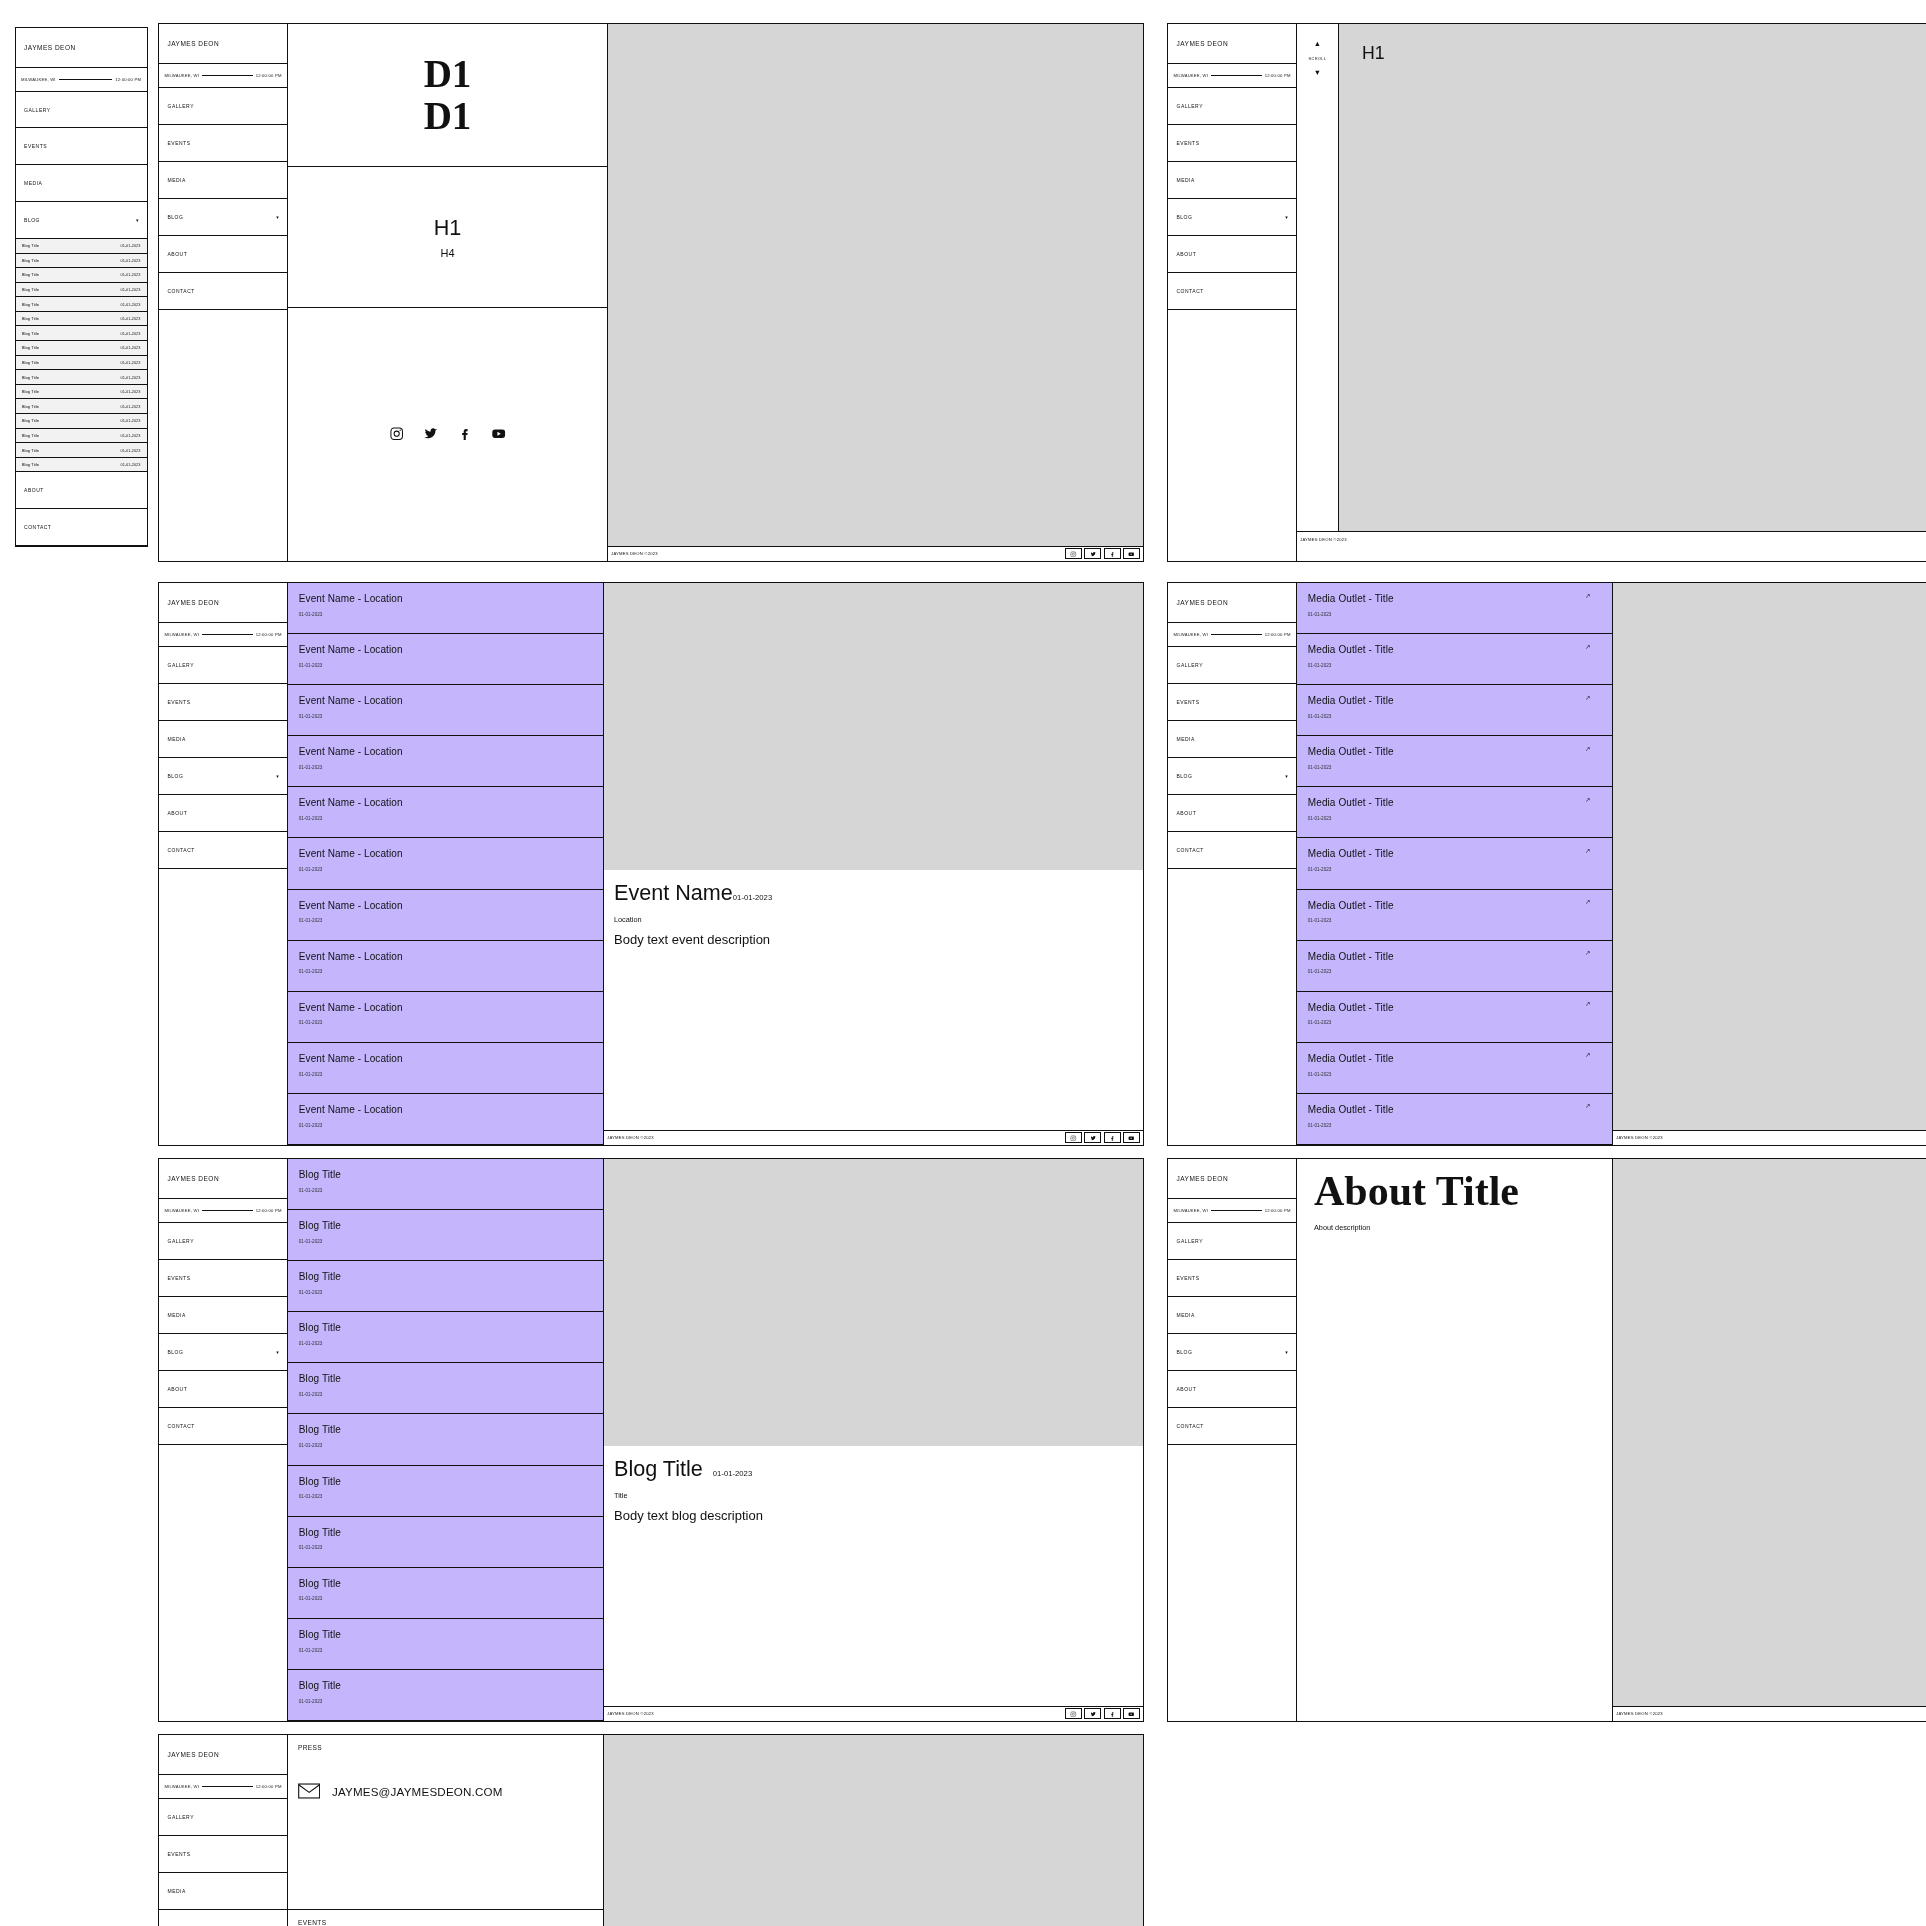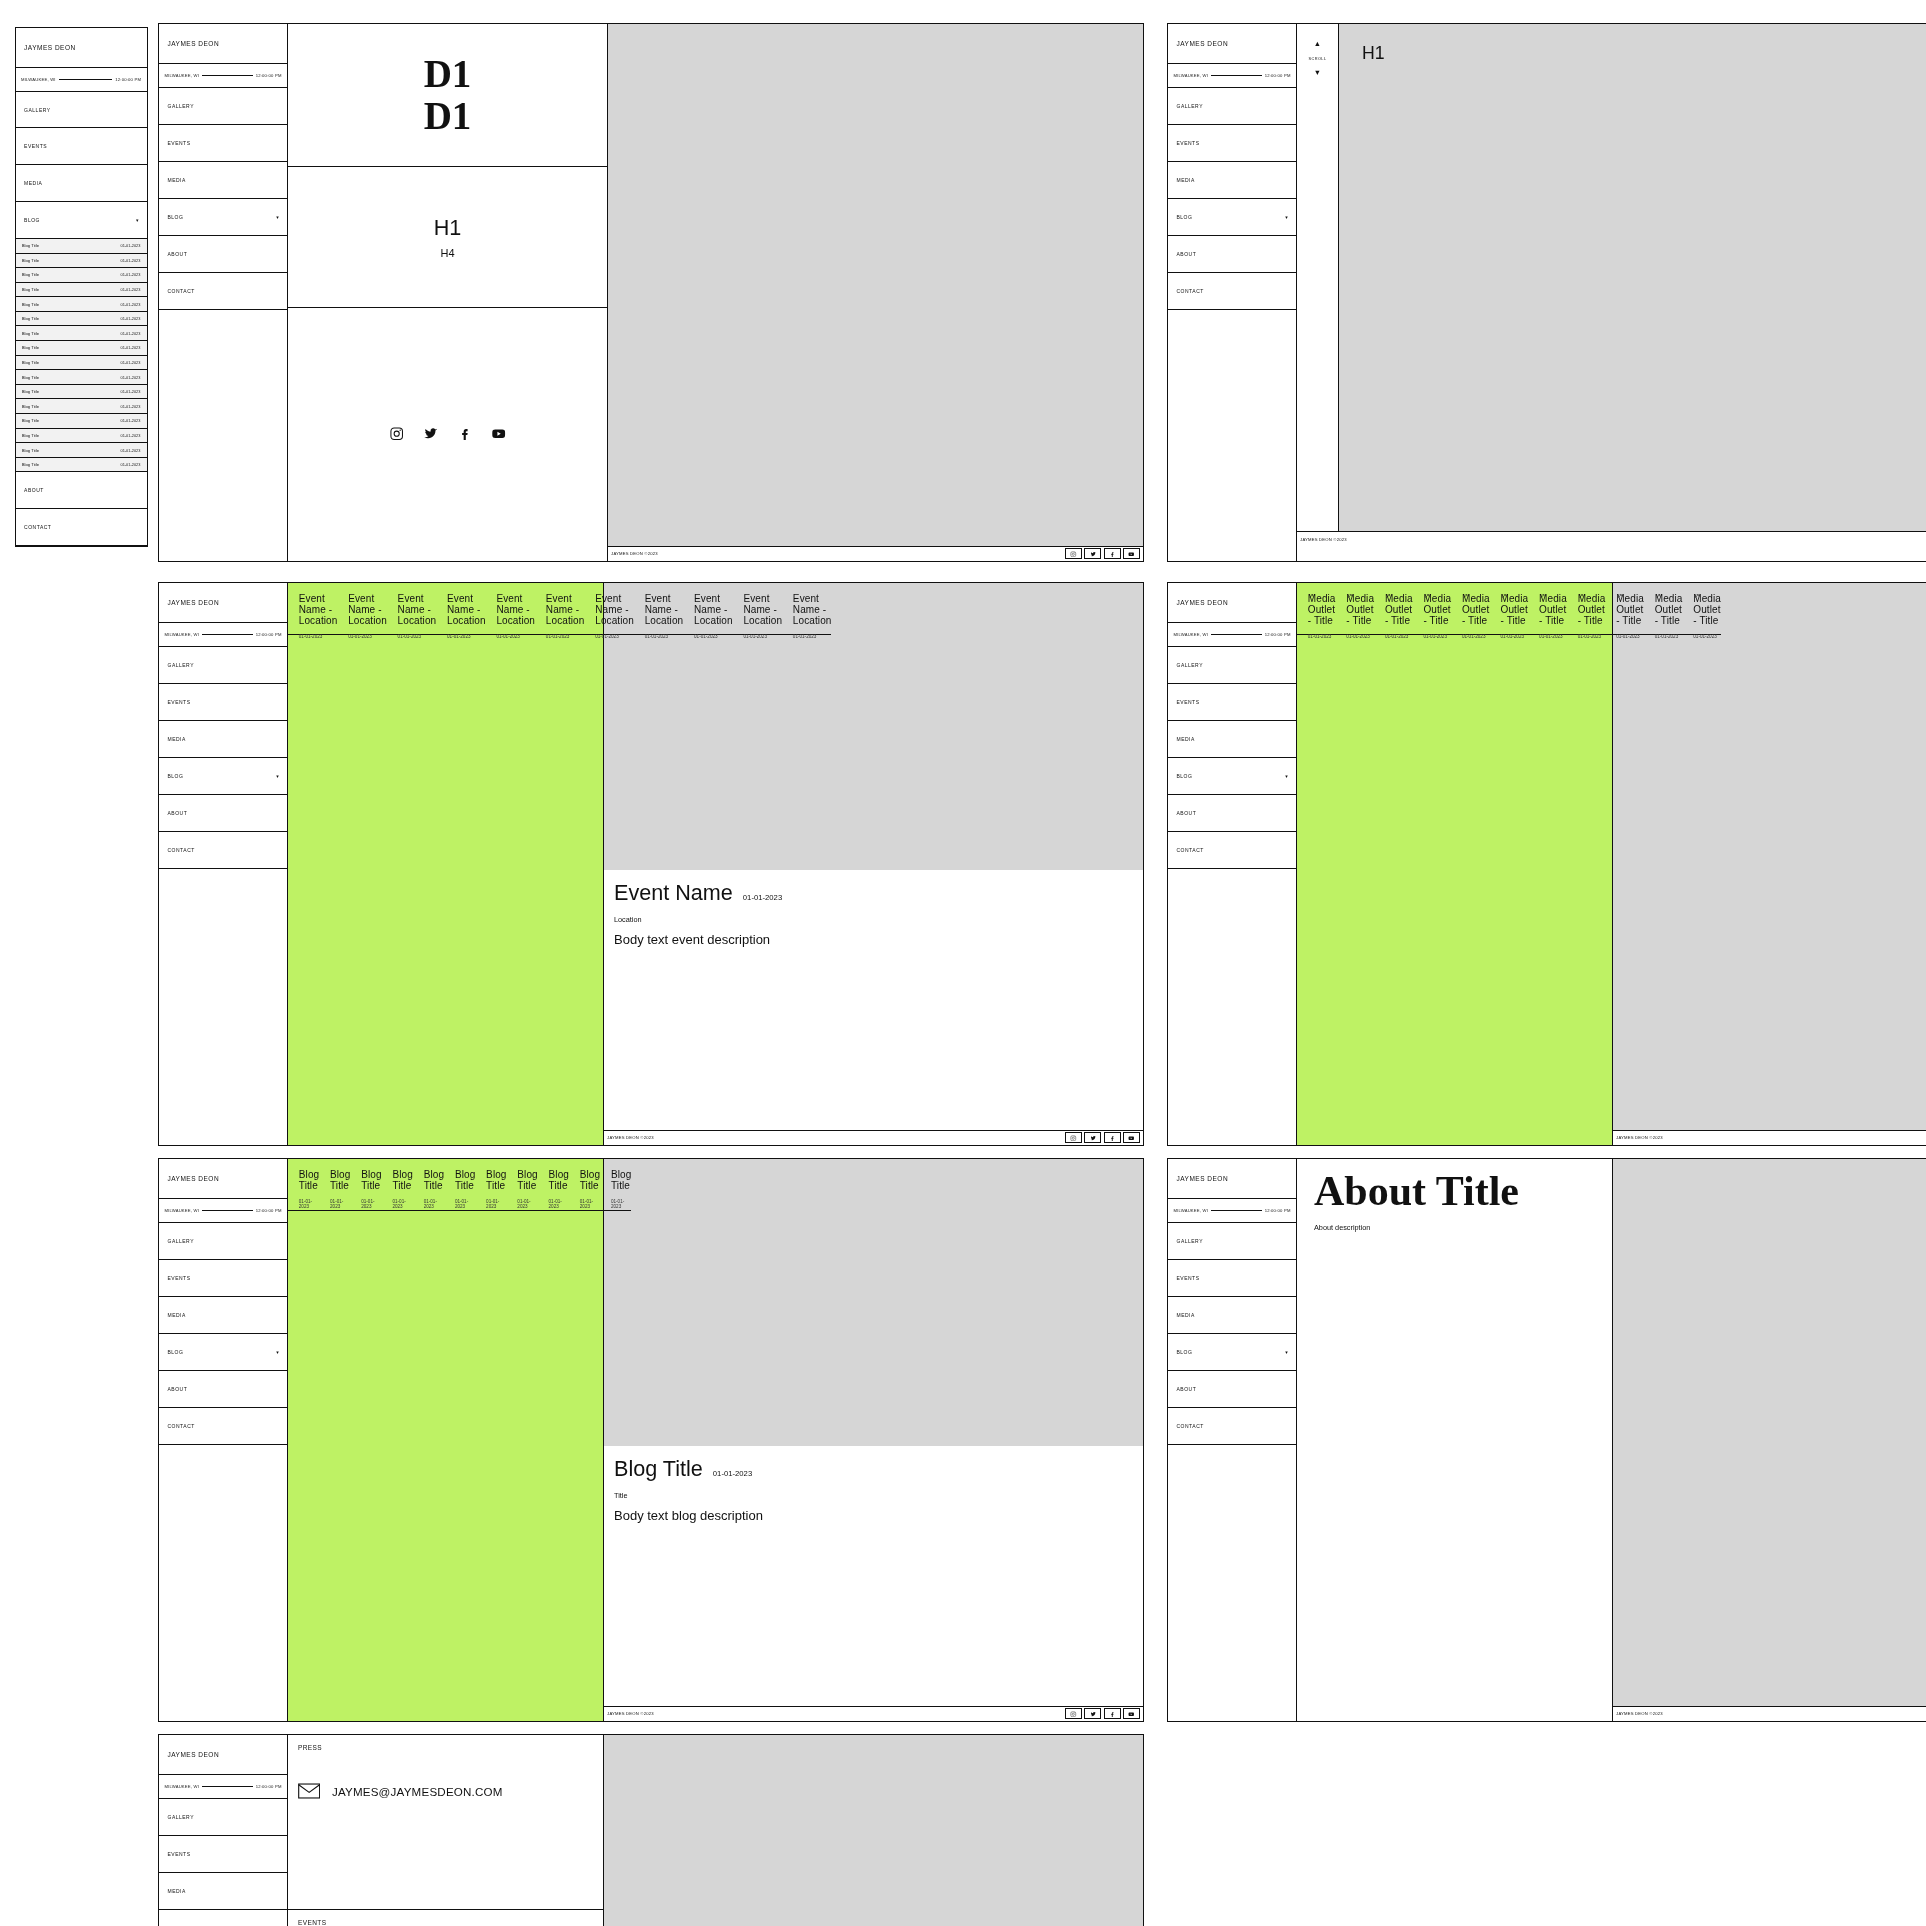--- a/index.html
+++ b/index.html
@@ -15,21 +15,21 @@
   .sb-brand{height:40px;display:flex;align-items:center;padding-left:8.5px;border-bottom:0.8px solid #111;box-sizing:border-box;font-size:6.5px;letter-spacing:0.5px;}
   .sb-meta{height:24px;display:flex;align-items:center;justify-content:space-between;padding:0 5.4px;border-bottom:0.8px solid #111;box-sizing:border-box;font-size:4.2px;letter-spacing:0.2px;color:#222;}
   .sb-meta .line{flex:1;height:0.4px;background:#111;margin:0 3.1px;}
   .sb-item{height:37px;display:flex;align-items:center;padding-left:8.5px;border-bottom:0.8px solid #111;box-sizing:border-box;font-size:5px;letter-spacing:0.5px;position:relative;}
   .sb-item .chev{position:absolute;right:7.7px;font-size:5px;line-height:1;}
   .sb-fill{flex:1;border-bottom:0;}
 
   
   .blog-row{height:14.6px;display:flex;align-items:center;justify-content:space-between;padding:0 6.2px;border-bottom:0.4px solid #111;box-sizing:border-box;font-size:4.2px;background:#f2f2f2;}
   .blog-row .d{font-size:3.9px;color:#222;}
-  .listcol{width:316px;flex:none;border-right:0.8px solid #111;box-sizing:border-box;display:flex;background:#bef264;}
+  .listcol{width:316px;flex:none;border-right:0.8px solid #111;box-sizing:border-box;display:flex;flex-direction:column;background:#c4b5fd;}
   .listitem{height:52px;border-bottom:0.8px solid #111;box-sizing:border-box;padding:10px 0 0 10.8px;position:relative;}
   .listitem .t{font-size:10px;letter-spacing:0.1px;}
   .listitem .s{font-size:4.6px;color:#333;margin-top:7.7px;}
   .listitem .ext{position:absolute;right:21.6px;top:8.5px;font-size:6.5px;}
   .greybox{flex:1;background:#d6d6d6;}
 
   .footbar{height:15.4px;border-top:0.8px solid #111;box-sizing:border-box;display:flex;align-items:center;justify-content:space-between;padding:0 3.1px;font-size:4.2px;letter-spacing:0.2px;}
   .socials{display:flex;gap:2.3px;}
   .sicon{width:17px;height:10.8px;border:0.6px solid #111;display:flex;align-items:center;justify-content:center;box-sizing:border-box;}
   .sicon svg{width:6.5px;height:6.5px;}
@@ -373,21 +373,21 @@
         </div>
         <div class="listitem">
           <div class="t">Event Name - Location</div>
           <div class="s">01-01-2023</div>
         </div>
       </div>
 
     <div class="col" style="flex:1;min-width:0;">
       <div style="flex:1;display:flex;flex-direction:column;min-height:0;">
         <div style="height:287px;background:#d6d6d6;"></div>
-        <div class="hdr" style="display:flex;align-items:baseline;gap:10px;padding:10px 0 0 10px;">
+        <div class="hdr" style="display:flex;align-items:baseline;padding:10px 0 0 10px;">
           <span style="font-size:21.6px;">Event Name</span>
           <span style="font-size:7.7px;">01-01-2023</span>
         </div>
         <div style="font-size:7.3px;padding:8.5px 0 0 10px;">Location</div>
         <div style="font-size:13px;padding:8.5px 0 0 10px;">Body text event description</div>
         <div style="flex:1;"></div>
       </div>
       <div class="footbar">
         <span>JAYMES DEON ©2023</span>
         <span class="socials">

